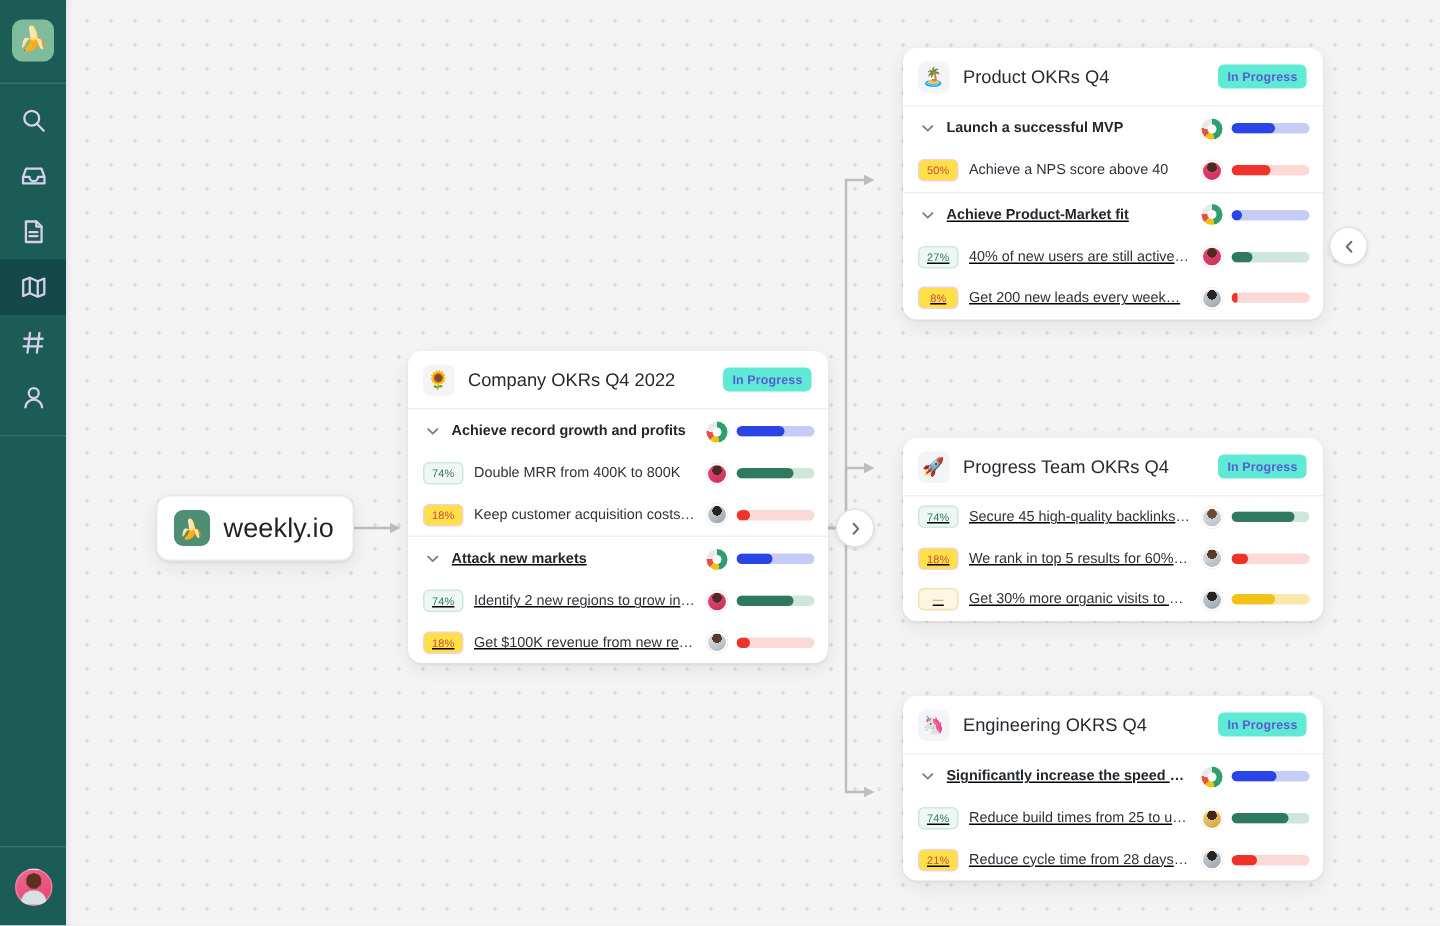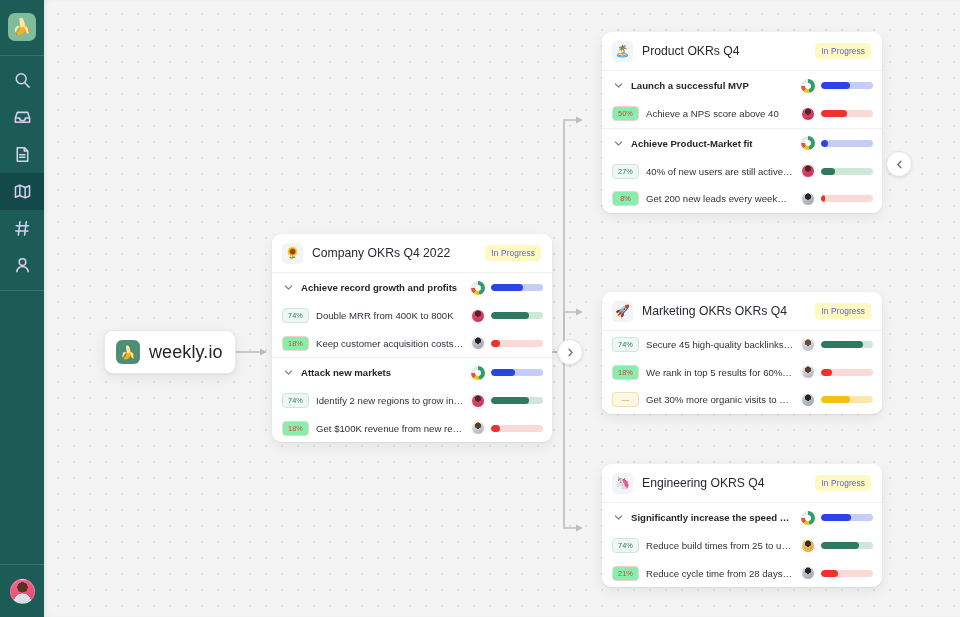--- a/index.html
+++ b/index.html
@@ -89,42 +89,42 @@
     border-bottom: 1px solid #efeff1;
   }
   .card-emoji {
     width: 21px; height: 21px; border-radius: 5px; background: #f3f4f7;
     display:flex; align-items:center; justify-content:center;
     font-size: 12px; line-height:1; flex:none;
   }
   .card-title { font-size: 12.2px; color: #252a31; flex: 1 1 auto;
     white-space: nowrap; overflow: hidden; text-overflow: ellipsis; }
   .chip {
-    font-size: 8.3px; color: #5b5bd6; background: #fef9c3;
-    border-radius: 4px; padding: 3px 6px 3px 6px; flex:none; letter-spacing:.1px;
+    font-size: 8.3px; color: #5b5bd6; background: #5eead4;
+    border-radius: 4px; padding: 3px 6px 3px 6px; flex:none; letter-spacing:.1px;font-weight:bold;
   }
 
   .section { border-bottom: 1px solid #efeff1; }
-  .section:last-child { border-bottom: none; }
+  .section:last-child { border-bottom: none; text-decoration: underline; }
 
   .row { display: flex; align-items: center; height: 27.5px; padding: 0 9px 0 10px; gap: 7px; }
   .row.objective { height: 29px; }
   .chev { width: 12px; flex: none; color:#7c828c; display:flex; align-items:center; justify-content:center; }
   .chev svg { width:9px; height:9px; display:block; }
   .obj-text {
     flex: 1 1 auto; font-size: 9.6px; font-weight: bold; color: #22272e;
     white-space: nowrap; overflow: hidden; text-overflow: ellipsis;
   }
   .kr-badge {
     flex: none; width: 27px; height: 15px; border-radius: 4px;
     font-size: 7.3px; display: flex; align-items: center; justify-content: center;
     border: 1px solid; letter-spacing:.1px;
   }
   .kr-badge.green { color:#2f7a5e; background:#eef7f3; border-color:#cde7dc; }
-  .kr-badge.red   { color:#d2483f; background:#86efac; border-color:#f7cfcd; }
+  .kr-badge.red   { color:#d2483f; background:#fde047; border-color:#f7cfcd; }
   .kr-badge.yellow{ color:#c79324; background:#fdf6e3; border-color:#f2dfae; }
   .kr-text {
     flex: 1 1 auto; font-size: 9.6px; color: #2d323a;
     white-space: nowrap; overflow: hidden; text-overflow: ellipsis;
   }
 
   .right-meta { display: flex; align-items: center; gap: 6px; flex: none; }
 
   .donut { width: 14px; height: 14px; border-radius: 50%; flex:none; }
   .donut::after{ content:""; display:block; width:6px; height:6px; margin:4px; border-radius:50%; background:#fff; }
@@ -397,21 +397,21 @@
             <div class="bar red">
               <i style="width: 8%;"></i>
             </div>
           </div>
         </div>
       </div>
     </div>
   <div class="node card" id="card-marketing" style="left:602px; top:292px;">
       <div class="card-head">
         <div class="card-emoji">🚀</div>
-        <div class="card-title">Marketing OKRs OKRs Q4</div>
+        <div class="card-title">Progress Team OKRs Q4</div>
         <div class="chip">In Progress</div>
       </div>
       <div class="section">
         <div class="row">
           <div class="kr-badge green">74%</div>
           <div class="kr-text">Secure 45 high-quality backlinks from…</div>
           <div class="right-meta">
             <div class="av a1"></div>
             <div class="bar green">
               <i style="width: 80%;"></i>

